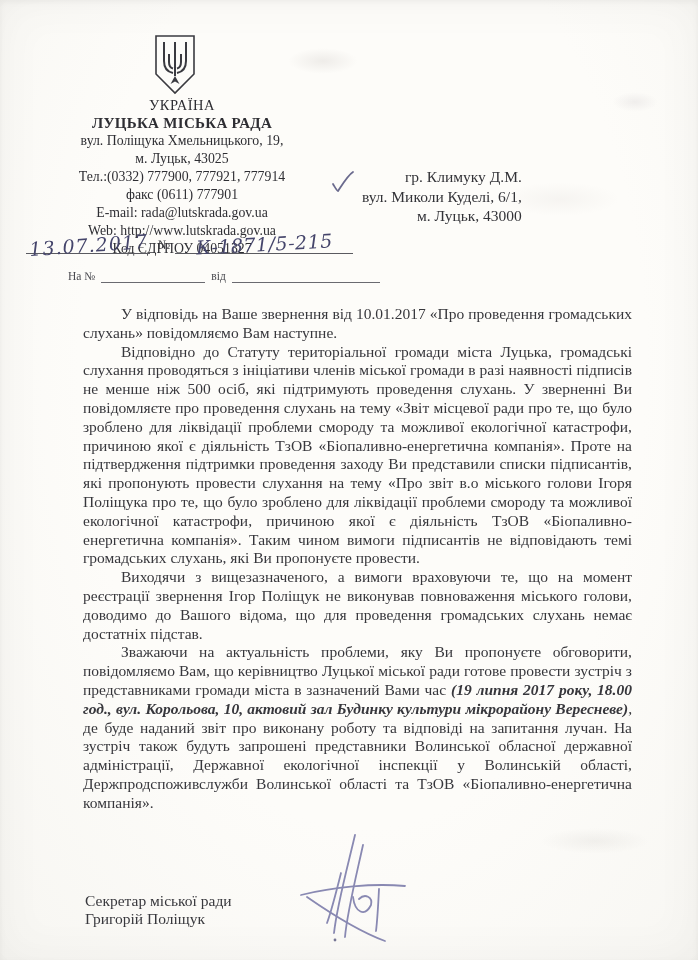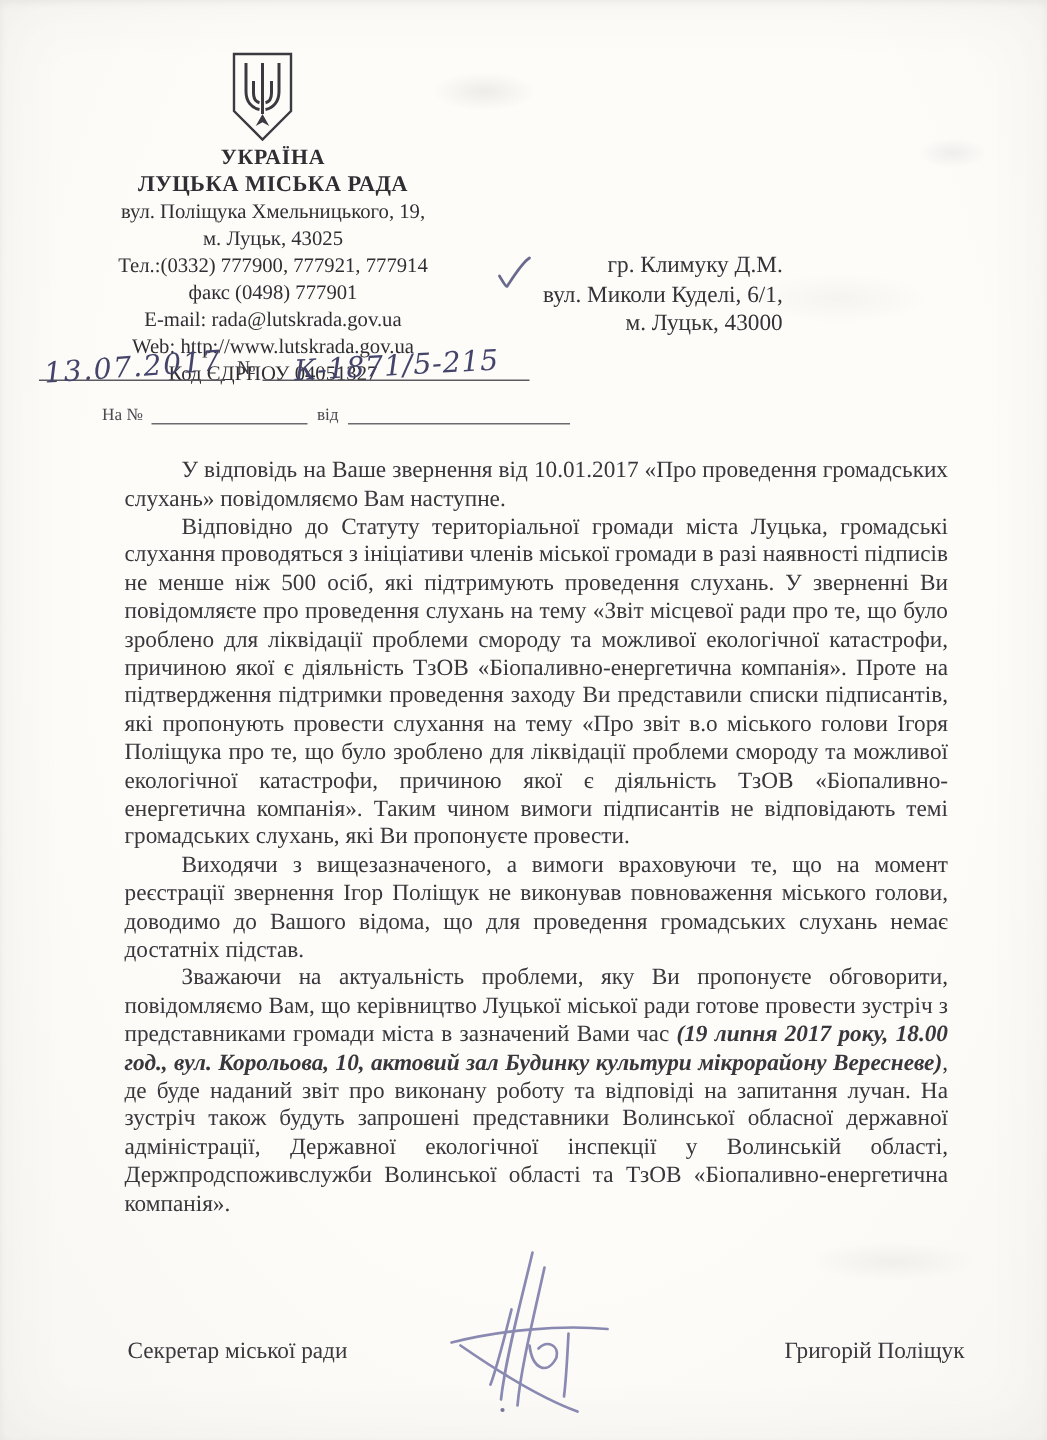--- a/index.html
+++ b/index.html
@@ -20,57 +20,57 @@
   .artifact.a2{left:612px;top:92px;width:46px;height:20px;background:radial-gradient(ellipse,rgba(150,140,150,.12),transparent 70%);}
   .artifact.a3{left:500px;top:182px;width:120px;height:34px;background:radial-gradient(ellipse,rgba(160,150,145,.08),transparent 70%);}
   .artifact.a4{left:540px;top:828px;width:110px;height:26px;background:radial-gradient(ellipse,rgba(150,145,140,.10),transparent 70%);}
 
   
   .emblem{position:absolute;left:152px;top:34px;width:46px;height:63px;}
   .letterhead{
     position:absolute;left:14px;top:96px;width:336px;
     text-align:center;line-height:18px;font-size:13.8px;color:#2e2e33;
   }
-  .lh-country{font-weight:bold;font-size:14.5px;letter-spacing:.5px;}
+  .lh-country{font-weight:normal;font-size:14.5px;letter-spacing:.5px;}
   .lh-org{font-weight:bold;font-size:15px;letter-spacing:.3px;}
 
   
   .recipient{position:absolute;left:362px;top:167px;font-size:15.5px;line-height:19.5px;color:#333338;text-align:right;}
   .checkmark{position:absolute;left:330px;top:170px;width:26px;height:26px;}
 
   
   .ref-row{position:absolute;left:26px;top:231px;display:flex;align-items:flex-end;}
   .hw{
     font-family:"DejaVu Serif","Liberation Serif",serif;
     font-style:italic;color:#45456b;
   }
   .ref-date-slot{width:124px;border-bottom:1px solid #5a5a60;text-align:center;}
   .ref-date-slot .hw{display:inline-block;font-size:19px;transform:rotate(-4deg) translateY(3px);letter-spacing:1px;}
   .ref-no-label{font-size:13px;color:#3a3a40;padding:0 5px 1px 8px;}
   .ref-num-slot{width:178px;border-bottom:1px solid #5a5a60;text-align:center;}
   .ref-num-slot .hw{display:inline-block;font-size:19px;transform:rotate(-3deg) translateY(2px);letter-spacing:.5px;}
 
-  .na-row{position:absolute;left:68px;top:270px;display:flex;align-items:center;font-size:11.5px;color:#4a4a50;}
+  .na-row{position:absolute;left:68px;top:270px;display:flex;align-items:flex-start;font-size:11.5px;color:#4a4a50;}
   .na-blank{border-bottom:1px solid #6a6a70;height:12px;}
   .na-blank.b1{width:104px;margin:0 6px;}
   .na-blank.b2{width:148px;margin-left:6px;}
 
   
   .body-text{
     position:absolute;left:83px;top:305px;width:549px;
     font-size:15.5px;line-height:18.8px;text-align:justify;color:#37373c;
   }
   .body-text p{margin:0;text-indent:38px;}
   .p4-bold{font-weight:bold;font-style:italic;}
 
   
   .sign-row{
     position:absolute;left:85px;top:892px;width:558px;
     display:flex;justify-content:space-between;
-    font-size:15.5px;color:#38383d;
+    font-size:15.5px;color:#38383d;flex-direction:column;
   }
   .signature-svg{position:absolute;left:293px;top:831px;width:118px;height:124px;}
 </style>
 </head>
 <body>
 
 <div class="page">
 
   <div class="artifact a1"></div>
   <div class="artifact a2"></div>
@@ -88,21 +88,21 @@
     </g>
     <path d="M23 42 L18.5 50 L23 47.5 L27.5 50 Z" fill="#3a3a40"></path>
   </svg>
 
   <div class="letterhead">
     <div class="lh-country">УКРАЇНА</div>
     <div class="lh-org">ЛУЦЬКА МІСЬКА РАДА</div>
     <div>вул. Поліщука Хмельницького, 19,</div>
     <div>м. Луцьк, 43025</div>
     <div>Тел.:(0332) 777900, 777921, 777914</div>
-    <div>факс (0498) 777901</div>
+    <div>факс (0611) 777901</div>
     <div>E-mail: rada@lutskrada.gov.ua</div>
     <div>Web: http://www.lutskrada.gov.ua</div>
     <div>Код ЄДРПОУ 04051327</div>
   </div>
 
   <svg class="checkmark" viewBox="0 0 26 26">
     <path d="M3 14 C6 19 7 21 8 21 C10 18 18 5 23 2" fill="none" stroke="#50507a" stroke-width="1.8" stroke-linecap="round" opacity=".85"></path>
   </svg>
   <div class="recipient">
     <div>гр. Климуку Д.М.</div>

